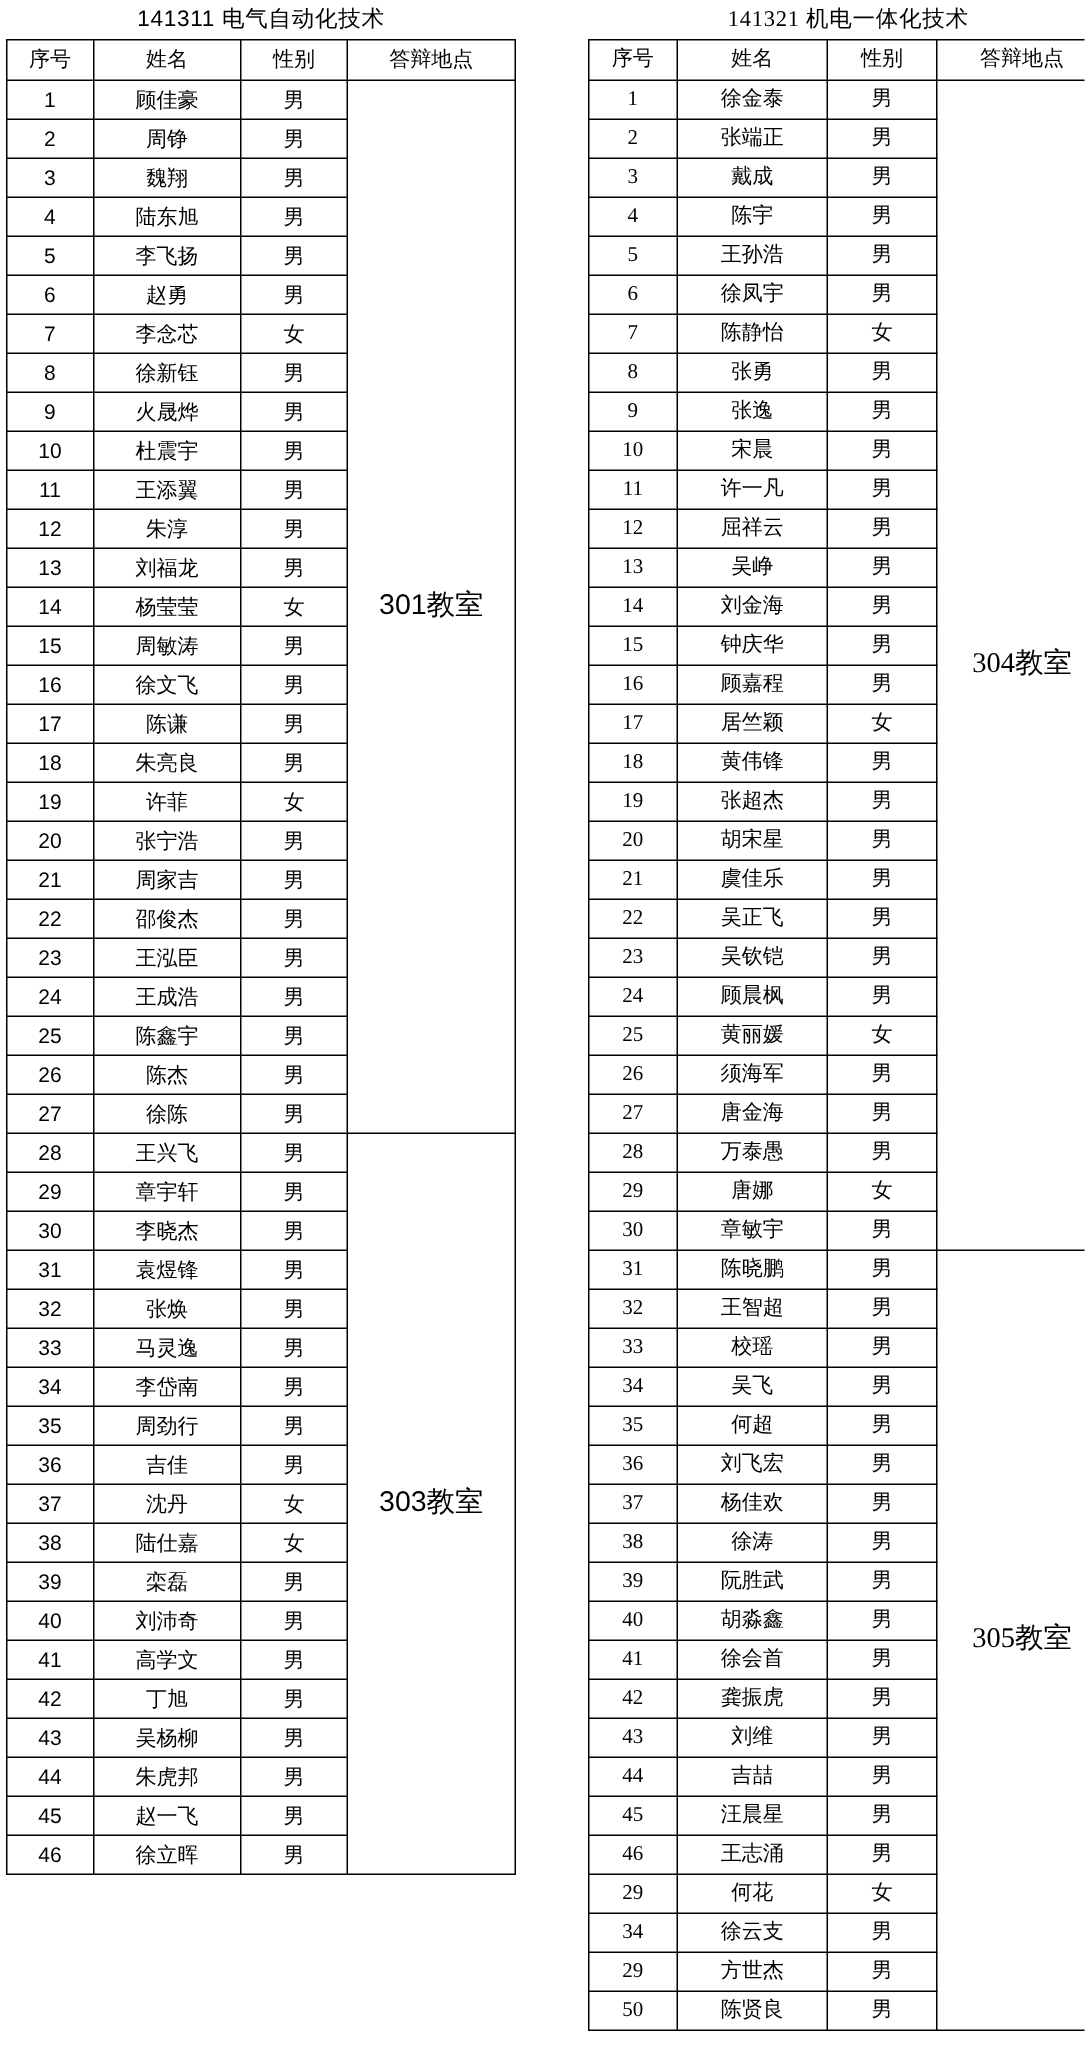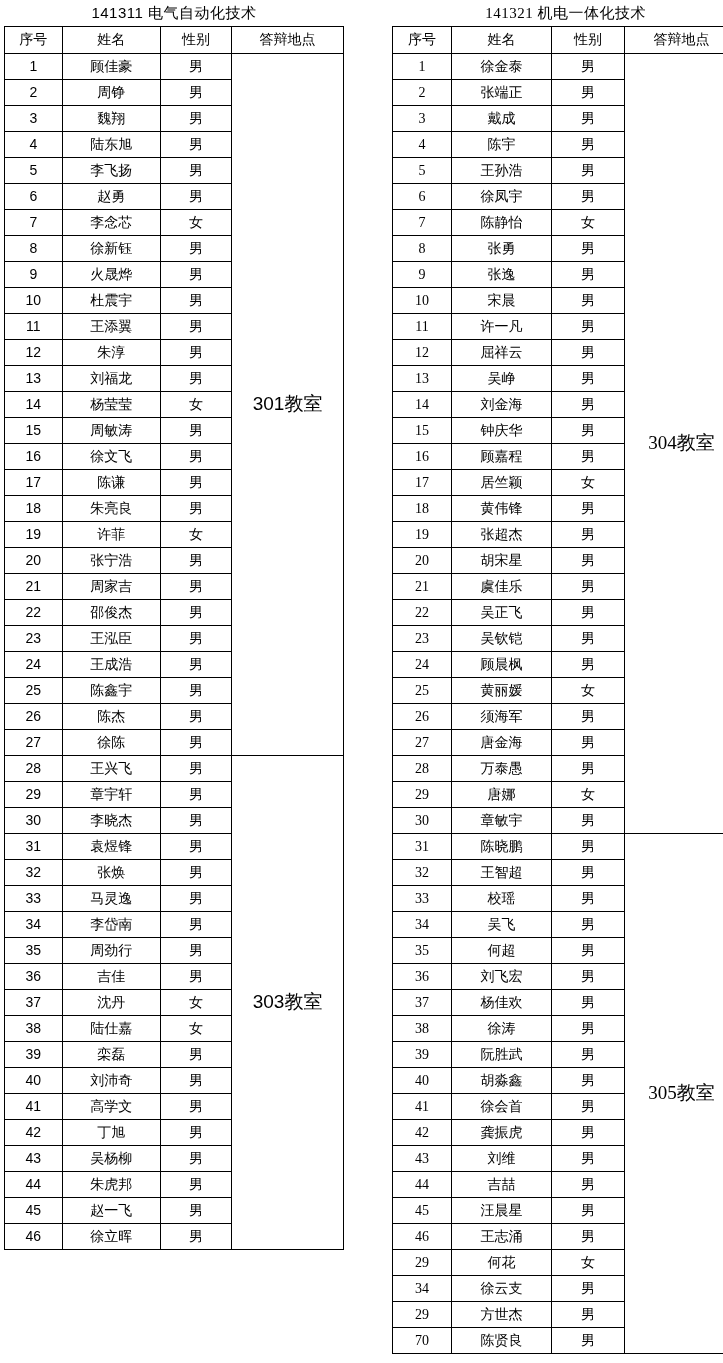--- a/index.html
+++ b/index.html
@@ -579,21 +579,21 @@
             <td>34</td>
             <td>徐云支</td>
             <td>男</td>
           </tr>
           <tr>
             <td>29</td>
             <td>方世杰</td>
             <td>男</td>
           </tr>
           <tr>
-            <td>70</td>
+            <td>50</td>
             <td>陈贤良</td>
             <td>男</td>
           </tr>
         </tbody>
     </table>
   </div>
 
 </div>
 
 </body></html>

